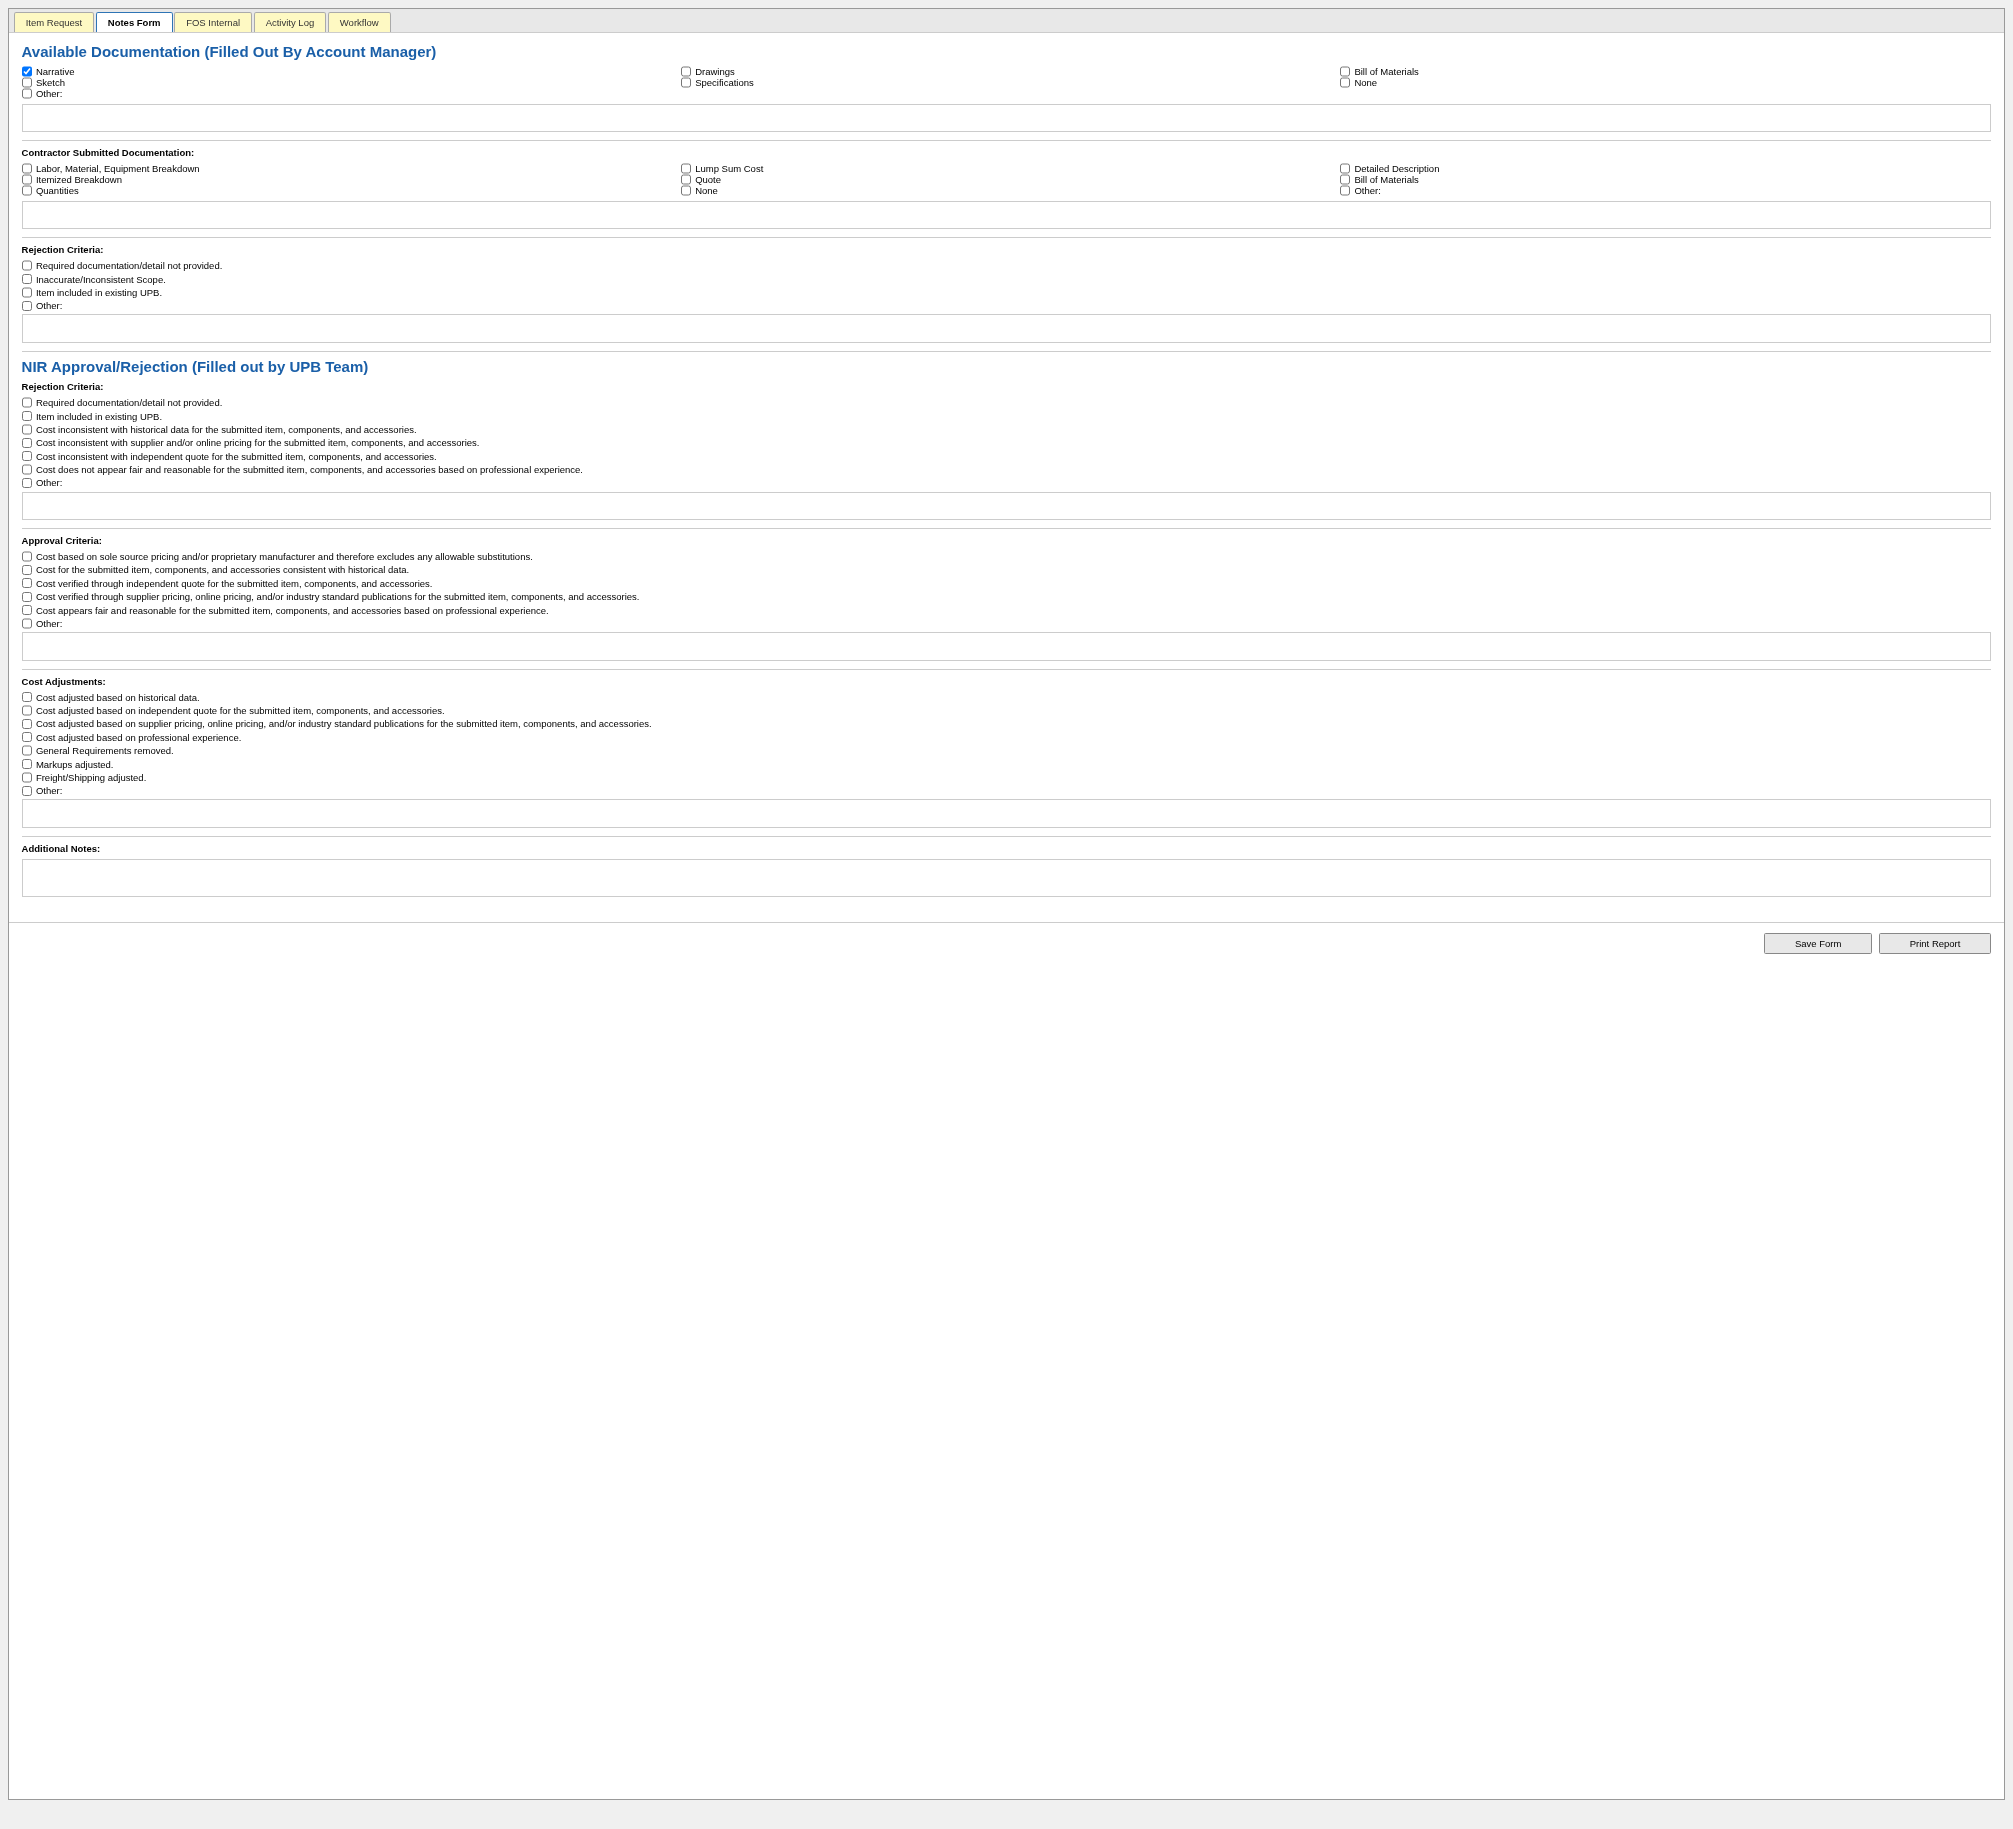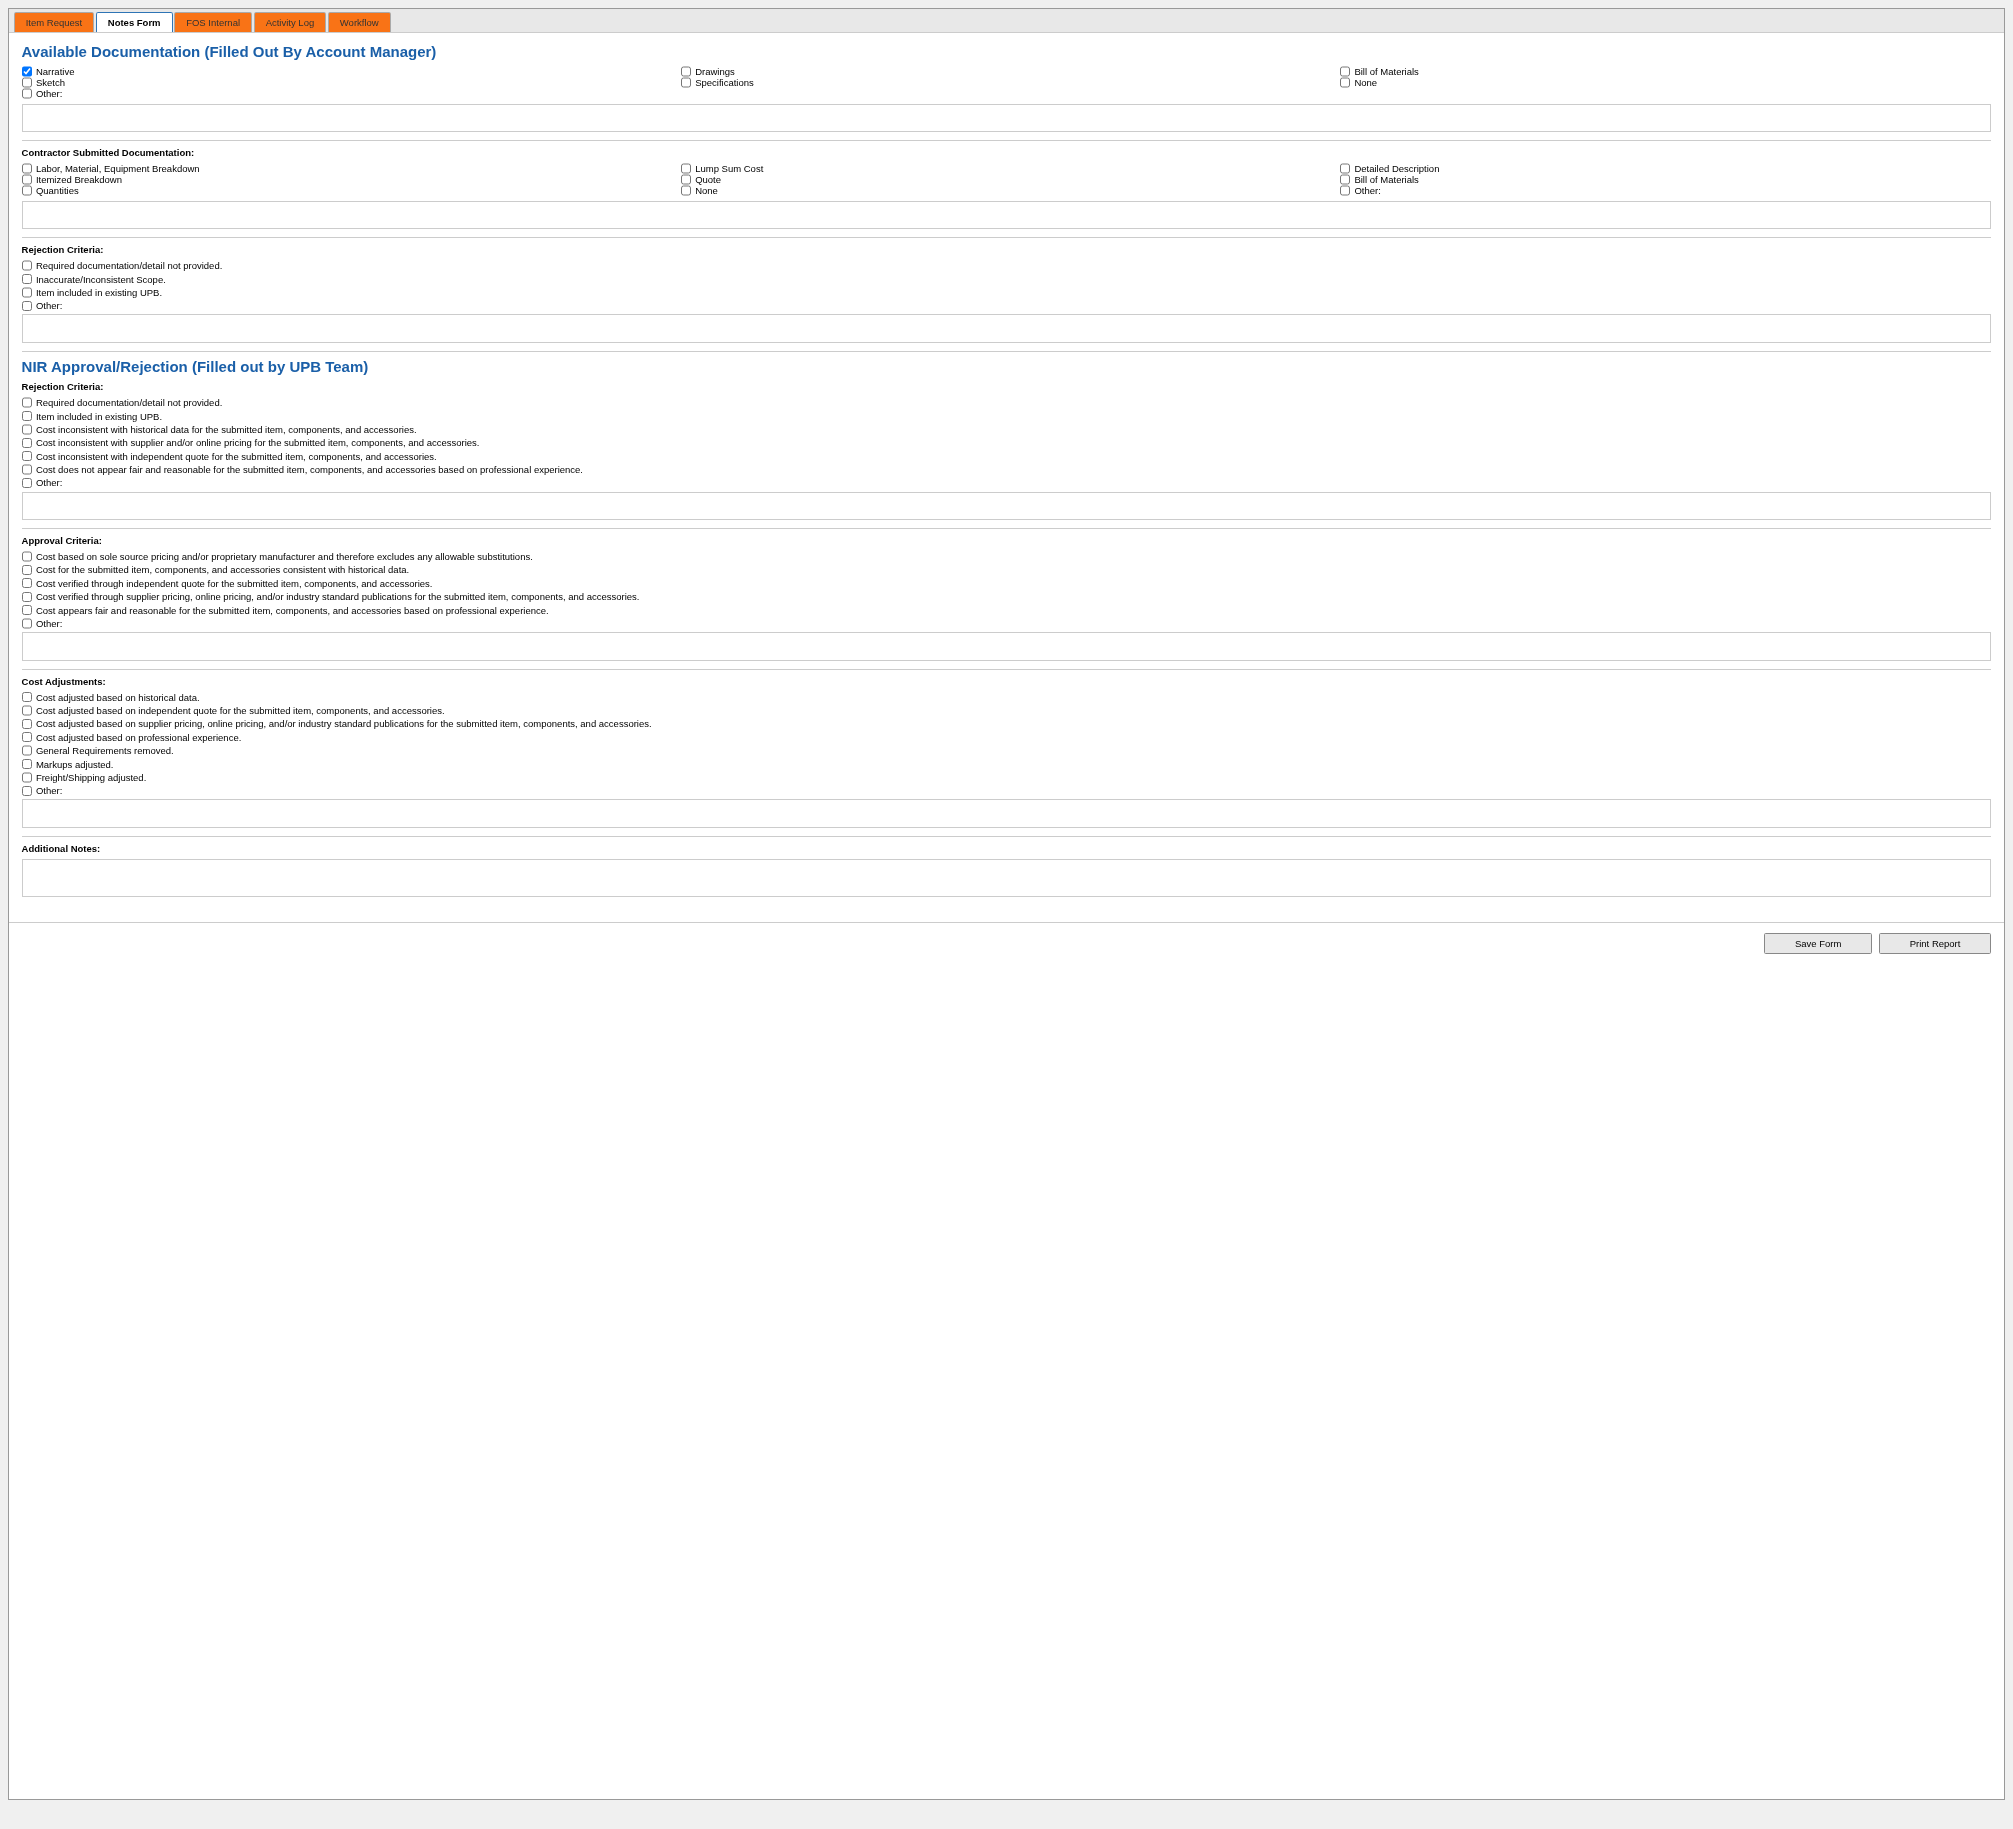--- a/index.html
+++ b/index.html
@@ -20,21 +20,21 @@
       border-bottom: 0.8px solid #ccc;
       display: flex;
       align-items: center;
       padding: 3.2px 4.7px 0 4.7px;
       gap: 1.6px;
     }
     .tab {
       padding: 4px 11px;
       border: 0.8px solid #aaa;
       border-bottom: none;
-      background: #f97316;
+      background: #fef9c3;
       cursor: pointer;
       border-radius: 2.4px 2.4px 0 0;
       font-size: 9.5px;
       color: #333;
     }
     .tab.active {
       background: #fff;
       border: 1.6px solid #2e74b5;
       border-bottom: none;
       color: #000;

